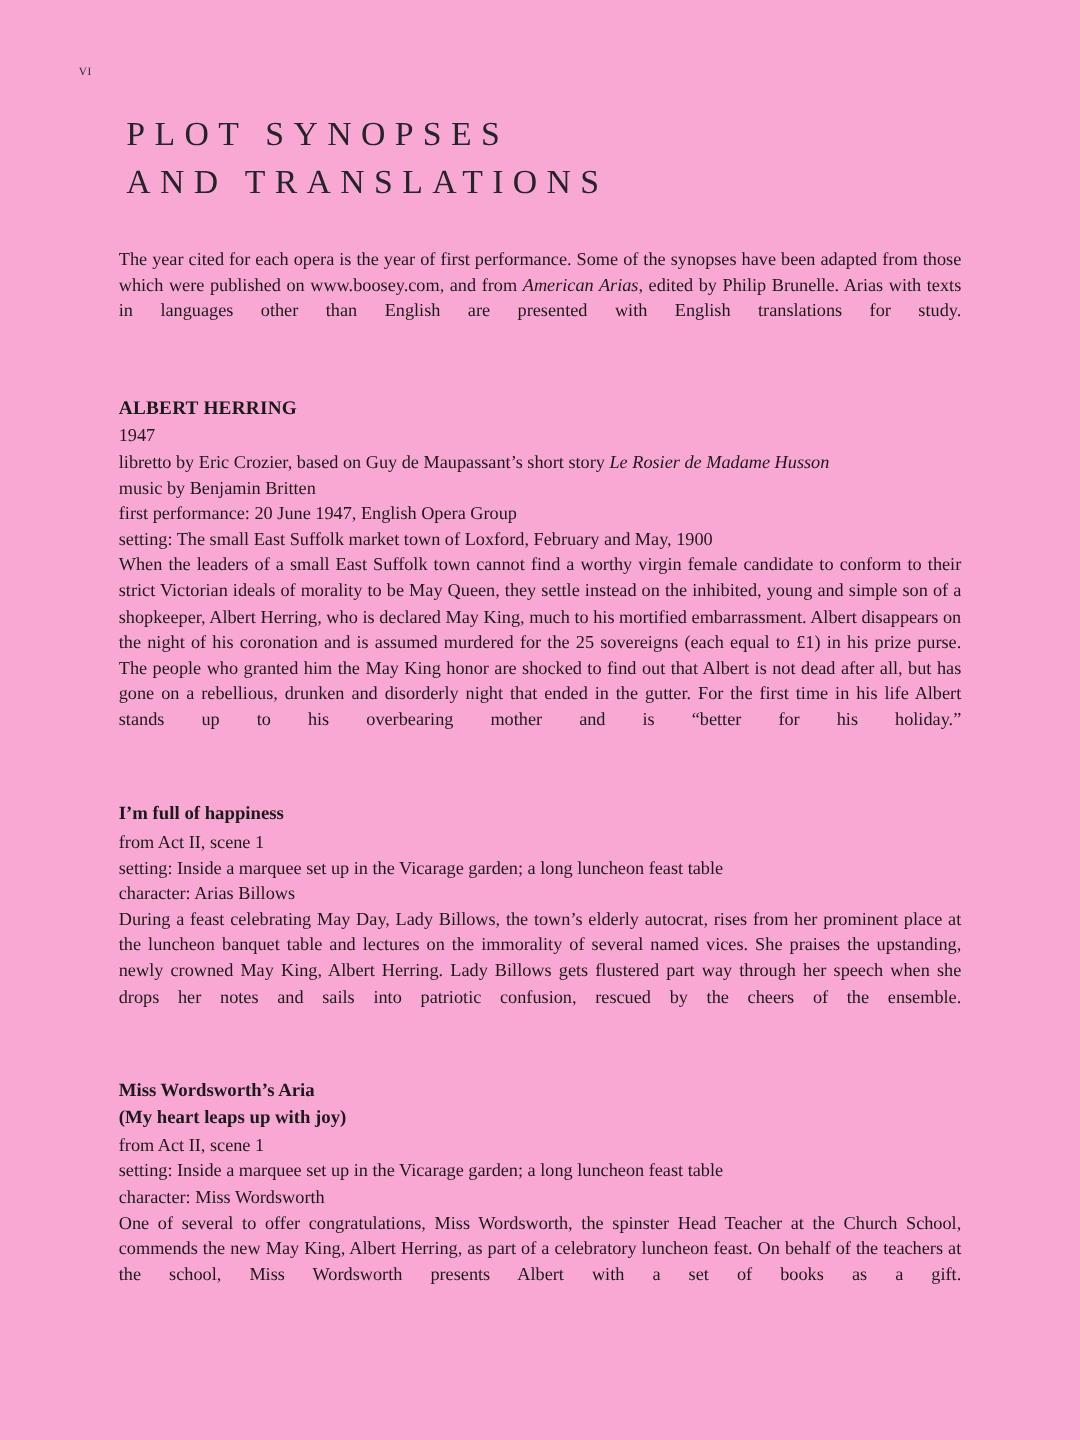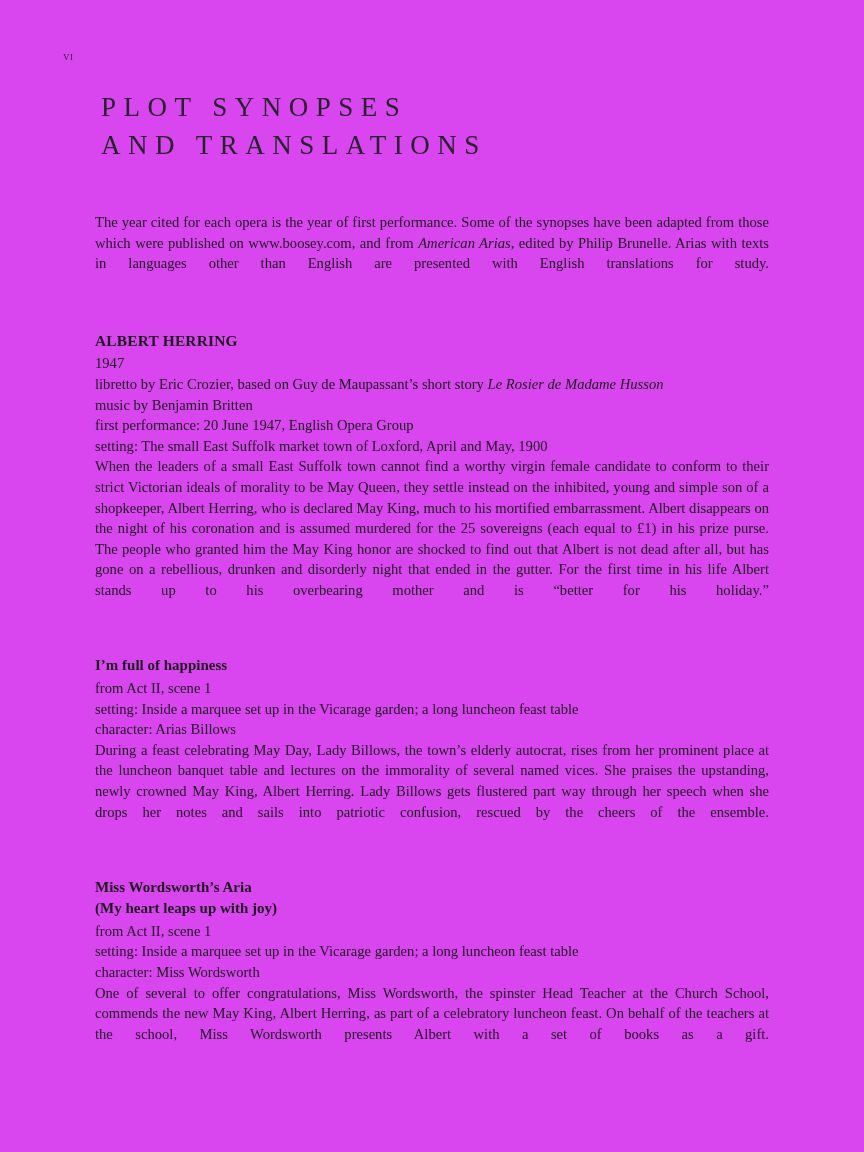--- a/index.html
+++ b/index.html
@@ -4,21 +4,21 @@
 <style>
   html, body {
     margin: 0;
     padding: 0;
     background: #ffffff;
   }
   .page {
     position: relative;
     width: 864px;
     height: 1152px;
-    background: #d946ef;
+    background: #f9a8d4;
     font-family: "Liberation Serif", "DejaVu Serif", serif;
     color: #1a1a1a;
     overflow: hidden;
     box-sizing: border-box;
   }
 
   
   .folio {
     position: absolute;
     left: 63px;
@@ -48,21 +48,21 @@
     font-weight: 400;
     margin: 0 0 0 0;
     padding-left: 6px;
   }
   .doc-title .tline {
     display: block;
     white-space: pre;
   }
 
   .intro {
-    margin-top: 48px;
+    margin-top: 34px;
   }
 
   p.body {
     margin: 0;
     font-size: 14.6px;
     line-height: 20.6px;
     text-align: justify;
     text-justify: inter-word;
     hyphens: none;
   }
@@ -135,21 +135,21 @@
       <p class="body"><span>The year cited for each opera is the year of first performance. Some of the synopses have been adapted from those which were published on www.boosey.com, and from </span><em class="ital">American Arias</em><span>, edited by Philip Brunelle. Arias with texts in languages other than English are presented with English translations for study.</span></p>
     </div>
 
     <div class="opera-block">
       <h2 class="opera-title">ALBERT HERRING</h2>
       <ul class="meta">
         <li>1947</li>
         <li><span>libretto by Eric Crozier, based on Guy de Maupassant’s short story </span><em class="ital">Le Rosier de Madame Husson</em></li>
         <li>music by Benjamin Britten</li>
         <li>first performance: 20 June 1947, English Opera Group</li>
-        <li>setting: The small East Suffolk market town of Loxford, April and May, 1900</li>
+        <li>setting: The small East Suffolk market town of Loxford, February and May, 1900</li>
       </ul>
       <p class="body synopsis">When the leaders of a small East Suffolk town cannot find a worthy virgin female candidate to conform to their strict Victorian ideals of morality to be May Queen, they settle instead on the inhibited, young and simple son of a shopkeeper, Albert Herring, who is declared May King, much to his mortified embarrassment. Albert disappears on the night of his coronation and is assumed murdered for the 25 sovereigns (each equal to £1) in his prize purse. The people who granted him the May King honor are shocked to find out that Albert is not dead after all, but has gone on a rebellious, drunken and disorderly night that ended in the gutter. For the first time in his life Albert stands up to his overbearing mother and is “better for his holiday.”</p>
     </div>
 
     <div class="aria-block">
       <h3 class="aria-title">
         <span class="tline">I’m full of happiness</span>
       </h3>
       <ul class="meta">
         <li>from Act II, scene 1</li>

